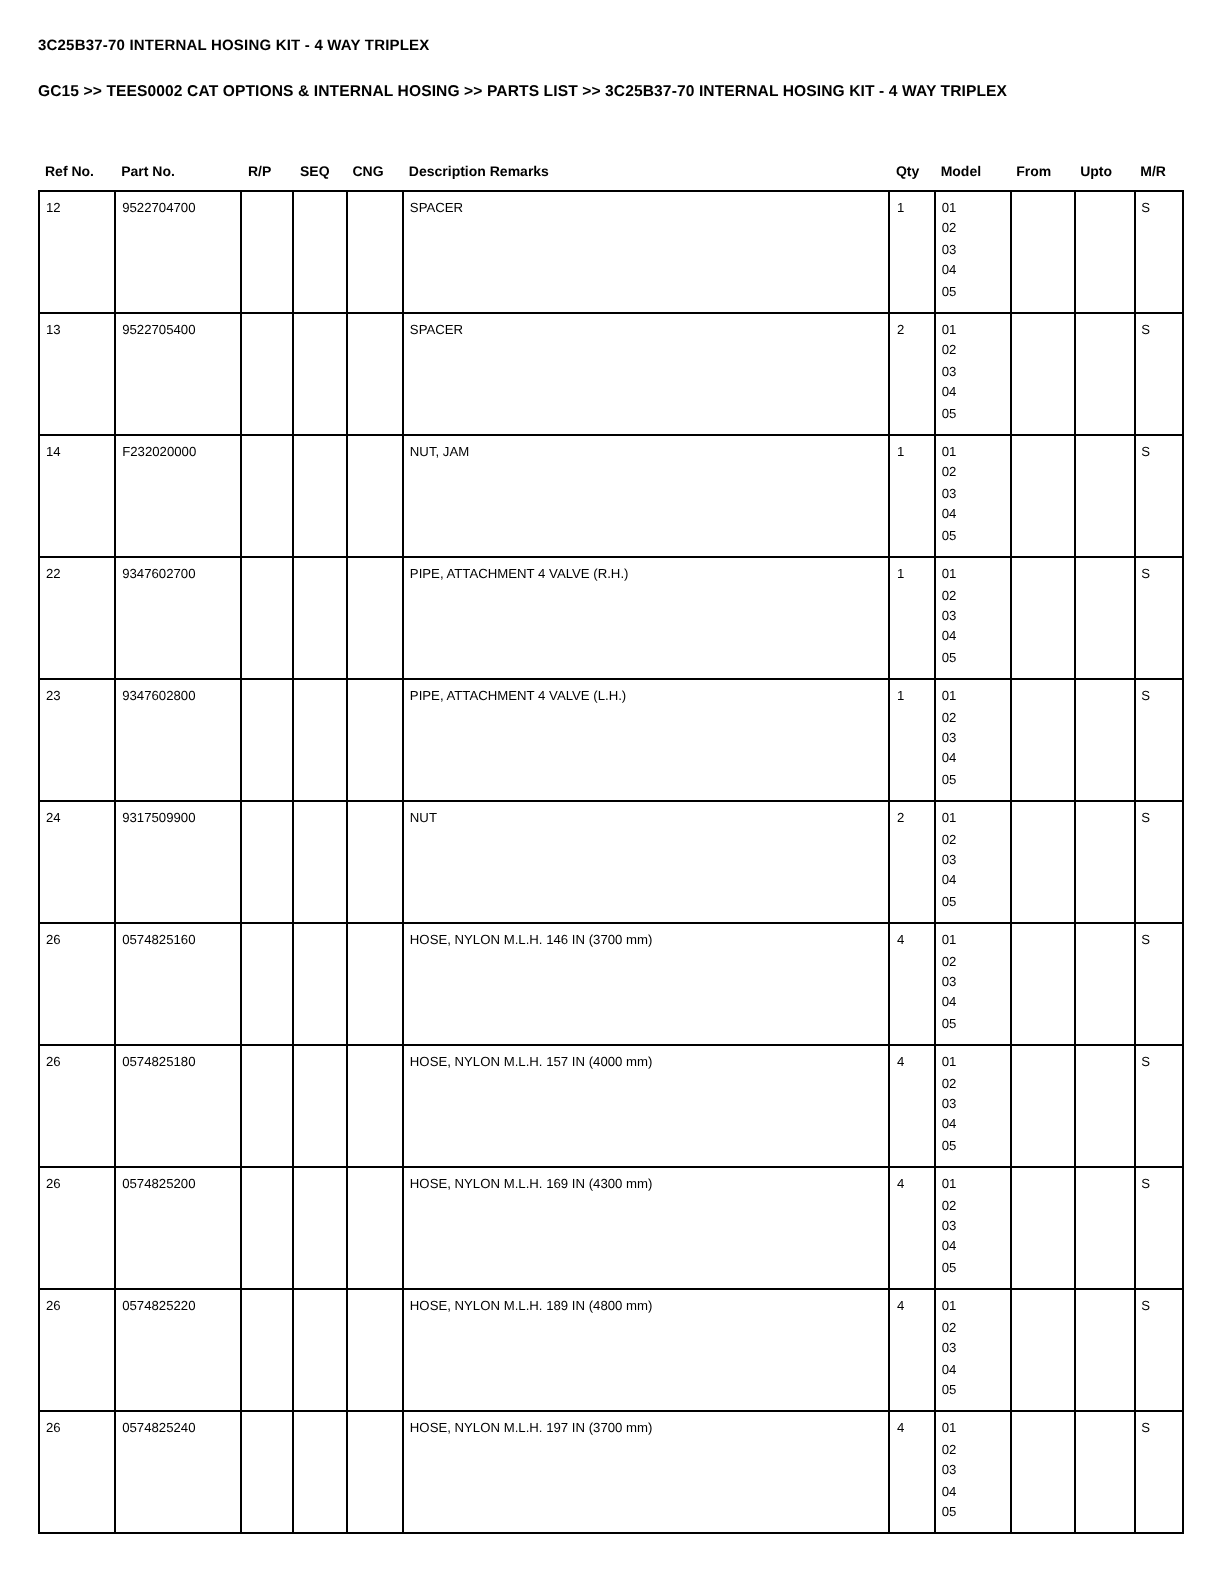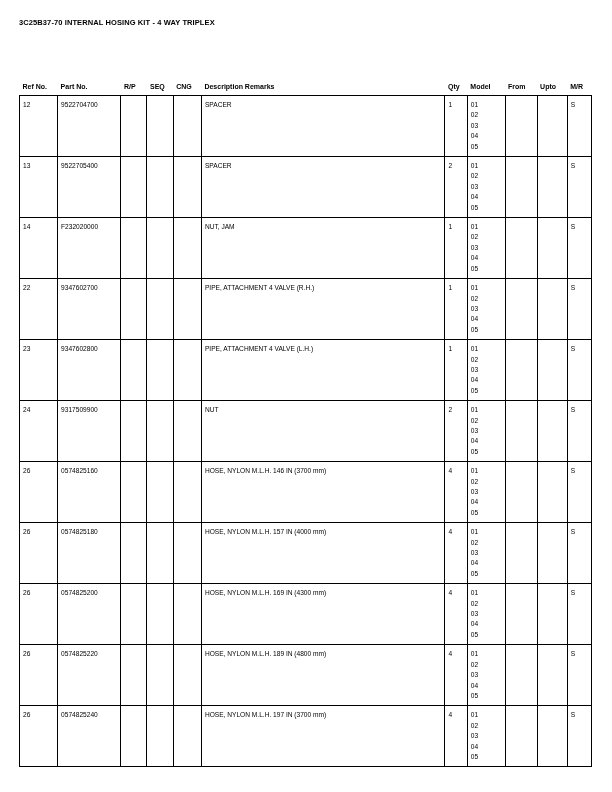--- a/index.html
+++ b/index.html
@@ -83,20 +83,21 @@
   .desc-text { display: block; max-width: 248px; }
   th.th-first { padding-left: 0; }
 </style>
 </head>
 <body>
 
 <div class="page">
 
   <div class="doc-title">3C25B37-70 INTERNAL HOSING KIT - 4 WAY TRIPLEX</div>
 
+  <div class="breadcrumb">GC15 &gt;&gt; TEES0002 CAT OPTIONS &amp; INTERNAL HOSING &gt;&gt; PARTS LIST &gt;&gt; 3C25B37-70 INTERNAL HOSING KIT - 4 WAY TRIPLEX</div>
 
   <table class="parts">
     <thead>
       <tr>
         <th class="c-ref th-first">Ref No.</th>
         <th class="c-part">Part No.</th>
         <th class="c-rp">R/P</th>
         <th class="c-seq">SEQ</th>
         <th class="c-cng">CNG</th>
         <th class="c-desc">Description Remarks</th>

